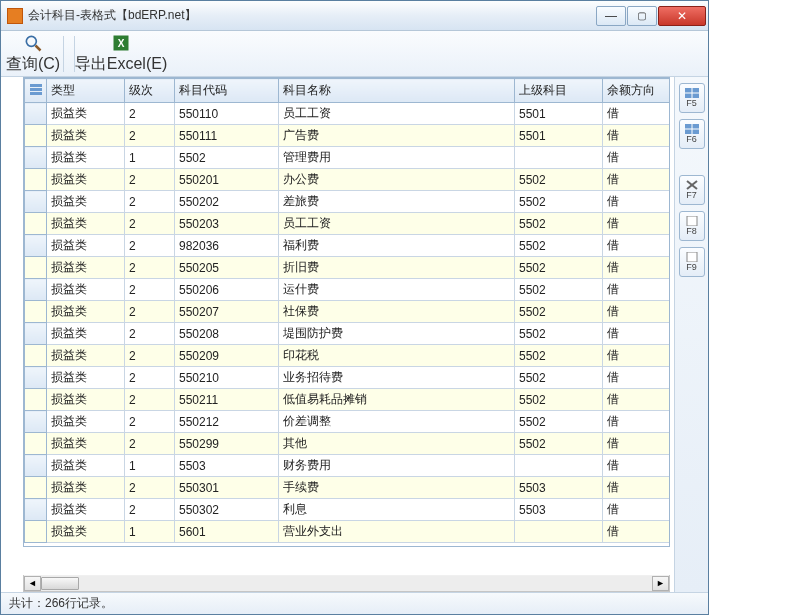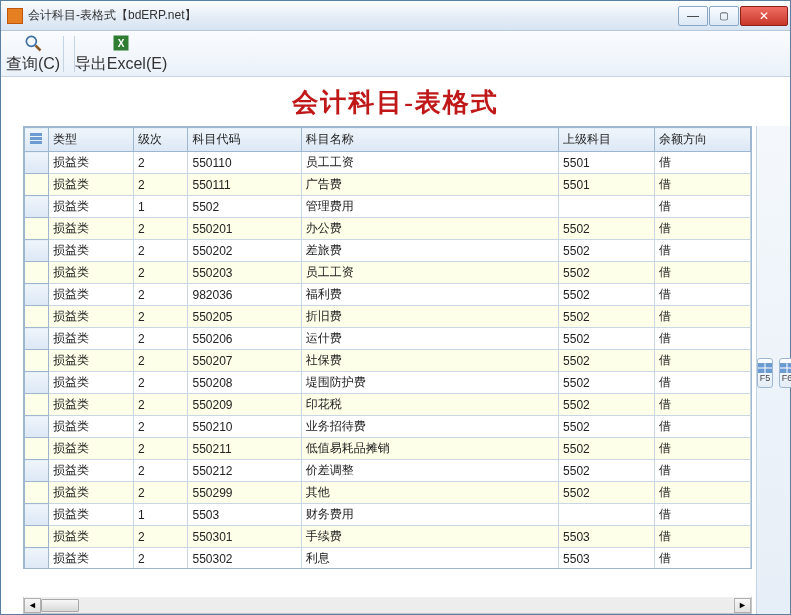--- a/index.html
+++ b/index.html
@@ -1,18 +1,18 @@
 <!DOCTYPE html>
 <html><head>
 <meta charset="utf-8">
 <style>
 * { box-sizing: border-box; margin: 0; padding: 0; }
 body { font-family: "Microsoft YaHei", SimSun, Arial, sans-serif; font-size: 12px; background: #fff; overflow: hidden; }
 
-.window { width: 791px; height: 615px; border: 1px solid #5a7fa0; background: #fff; position: relative; display: flex; flex-direction: column; }
+.window { width: 709px; height: 615px; border: 1px solid #5a7fa0; background: #fff; position: relative; display: flex; flex-direction: column; }
 
 .titlebar { height: 30px; background: linear-gradient(to bottom, #fdfefe, #e6eef7 50%, #d7e4f2); display: flex; align-items: center; padding: 0 2px 0 6px; border-bottom: 1px solid #b5c7d8; }
 .titlebar .app-icon { width: 16px; height: 16px; background: #e67e22; border: 1px solid #c0560a; margin-right: 5px; }
 .titlebar .title-text { flex: 1; color: #333; font-size: 12px; }
 .titlebar .win-btns { display: flex; gap: 1px; }
 .titlebar .wbtn { width: 30px; height: 20px; background: linear-gradient(to bottom,#f9fcff,#dbe8f5); border: 1px solid #8aa7c4; border-radius: 2px; display: flex; align-items: center; justify-content: center; cursor: pointer; font-size: 12px; color: #333; }
 .titlebar .wbtn.close { width: 48px; background: linear-gradient(to bottom,#ef6e63,#c8372a); color: #fff; border-color: #8a2018; }
 .titlebar .wbtn.max { font-size: 10px; }
 
 .toolbar { height: 46px; background: linear-gradient(to bottom,#fafcfe,#eaf1f9); border-bottom: 1px solid #c5d4e3; display: flex; align-items: center; padding: 2px 8px; gap: 2px; }
@@ -36,21 +36,21 @@
 table.grid td { border: 1px solid #c9d6e4; padding: 2px 4px; height: 19px; color: #222; background: #fff; overflow: hidden; white-space: nowrap; }
 table.grid tr:nth-child(even) td { background: #feffe8; }
 table.grid td.rowhdr { background: linear-gradient(to bottom,#eff5fb,#dce8f5); border: 1px solid #9db7d1; width: 22px; }
 table.grid th .hicon { width: 14px; height: 14px; display: inline-block; }
 
 .hscroll { height: 17px; background: #f0f0f0; border: 1px solid #c5c5c5; border-top: none; display: flex; align-items: center; }
 .hscroll .arrow { width: 17px; height: 15px; background: linear-gradient(#f7f7f7,#e2e2e2); border: 1px solid #b0b0b0; display: flex; align-items: center; justify-content: center; font-size: 9px; cursor: pointer; }
 .hscroll .track { flex: 1; height: 15px; background: #ededed; position: relative; }
 .hscroll .thumb { position: absolute; left: 0; width: 38px; height: 13px; top: 1px; background: linear-gradient(#f8f8f8,#d8d8d8); border: 1px solid #a8a8a8; border-radius: 1px; }
 
-.sidebar { width: 34px; background: linear-gradient(to bottom,#f4f8fc,#e6eef7); border-left: 1px solid #c5d4e3; display: flex; flex-direction: row; align-items: center; padding-top: 6px; gap: 6px; }
+.sidebar { width: 34px; background: linear-gradient(to bottom,#f4f8fc,#e6eef7); border-left: 1px solid #c5d4e3; display: flex; flex-direction: column; align-items: center; padding-top: 6px; gap: 6px; }
 .sidebar .sbtn { width: 26px; height: 30px; background: linear-gradient(#fbfdff,#e4edf7); border: 1px solid #9db7d1; border-radius: 3px; display: flex; flex-direction: column; align-items: center; justify-content: center; cursor: pointer; font-size: 9px; color: #444; }
 .sidebar .sbtn .sicon { width: 14px; height: 10px; }
 .sidebar .sgap { height: 14px; }
 
 .statusbar { height: 22px; background: linear-gradient(#f6f9fc,#e6eef7); border-top: 1px solid #c5d4e3; display: flex; align-items: center; padding: 0 8px; color: #333; }
 
 .col-type { width: 78px; }
 .col-level { width: 50px; }
 .col-code { width: 104px; }
 .col-name { width: 236px; }
@@ -87,21 +87,20 @@
       <span class="ticon icon-excel">
         <svg viewBox="0 0 24 24">
             <rect x="3" y="3" width="18" height="18" fill="#2e7d32"></rect>
             <text x="12" y="17" text-anchor="middle" fill="#fff" font-size="12" font-weight="bold">X</text>
           </svg>
       </span>
       <span class="tlabel">导出Excel(E)</span>
     </div>
   </div>
 
-  <div class="header-title">会计科目-表格式</div>
 
   <div class="grid-area">
     <div class="grid-wrap">
       <div class="grid-scroll">
         <table class="grid">
           <thead>
             <tr>
               <th class="rowhdr"><span class="hicon"><svg viewBox="0 0 14 14">
                       <rect x="1" y="2" width="12" height="3" fill="#6b9bd1"></rect>
                       <rect x="1" y="6" width="12" height="3" fill="#6b9bd1"></rect>
@@ -341,13 +340,16 @@
         </div>
       <div class="sbtn">
           <span class="sicon"><svg viewBox="0 0 14 10">
               <rect x="2" y="0" width="10" height="10" fill="#fff" stroke="#888"></rect>
             </svg></span>
           <span>F9</span>
         </div>
     </div>
   </div>
 
+  <div class="statusbar">
+    <span>共计：266行记录。</span>
+  </div>
 </div>
 
 </body></html>

